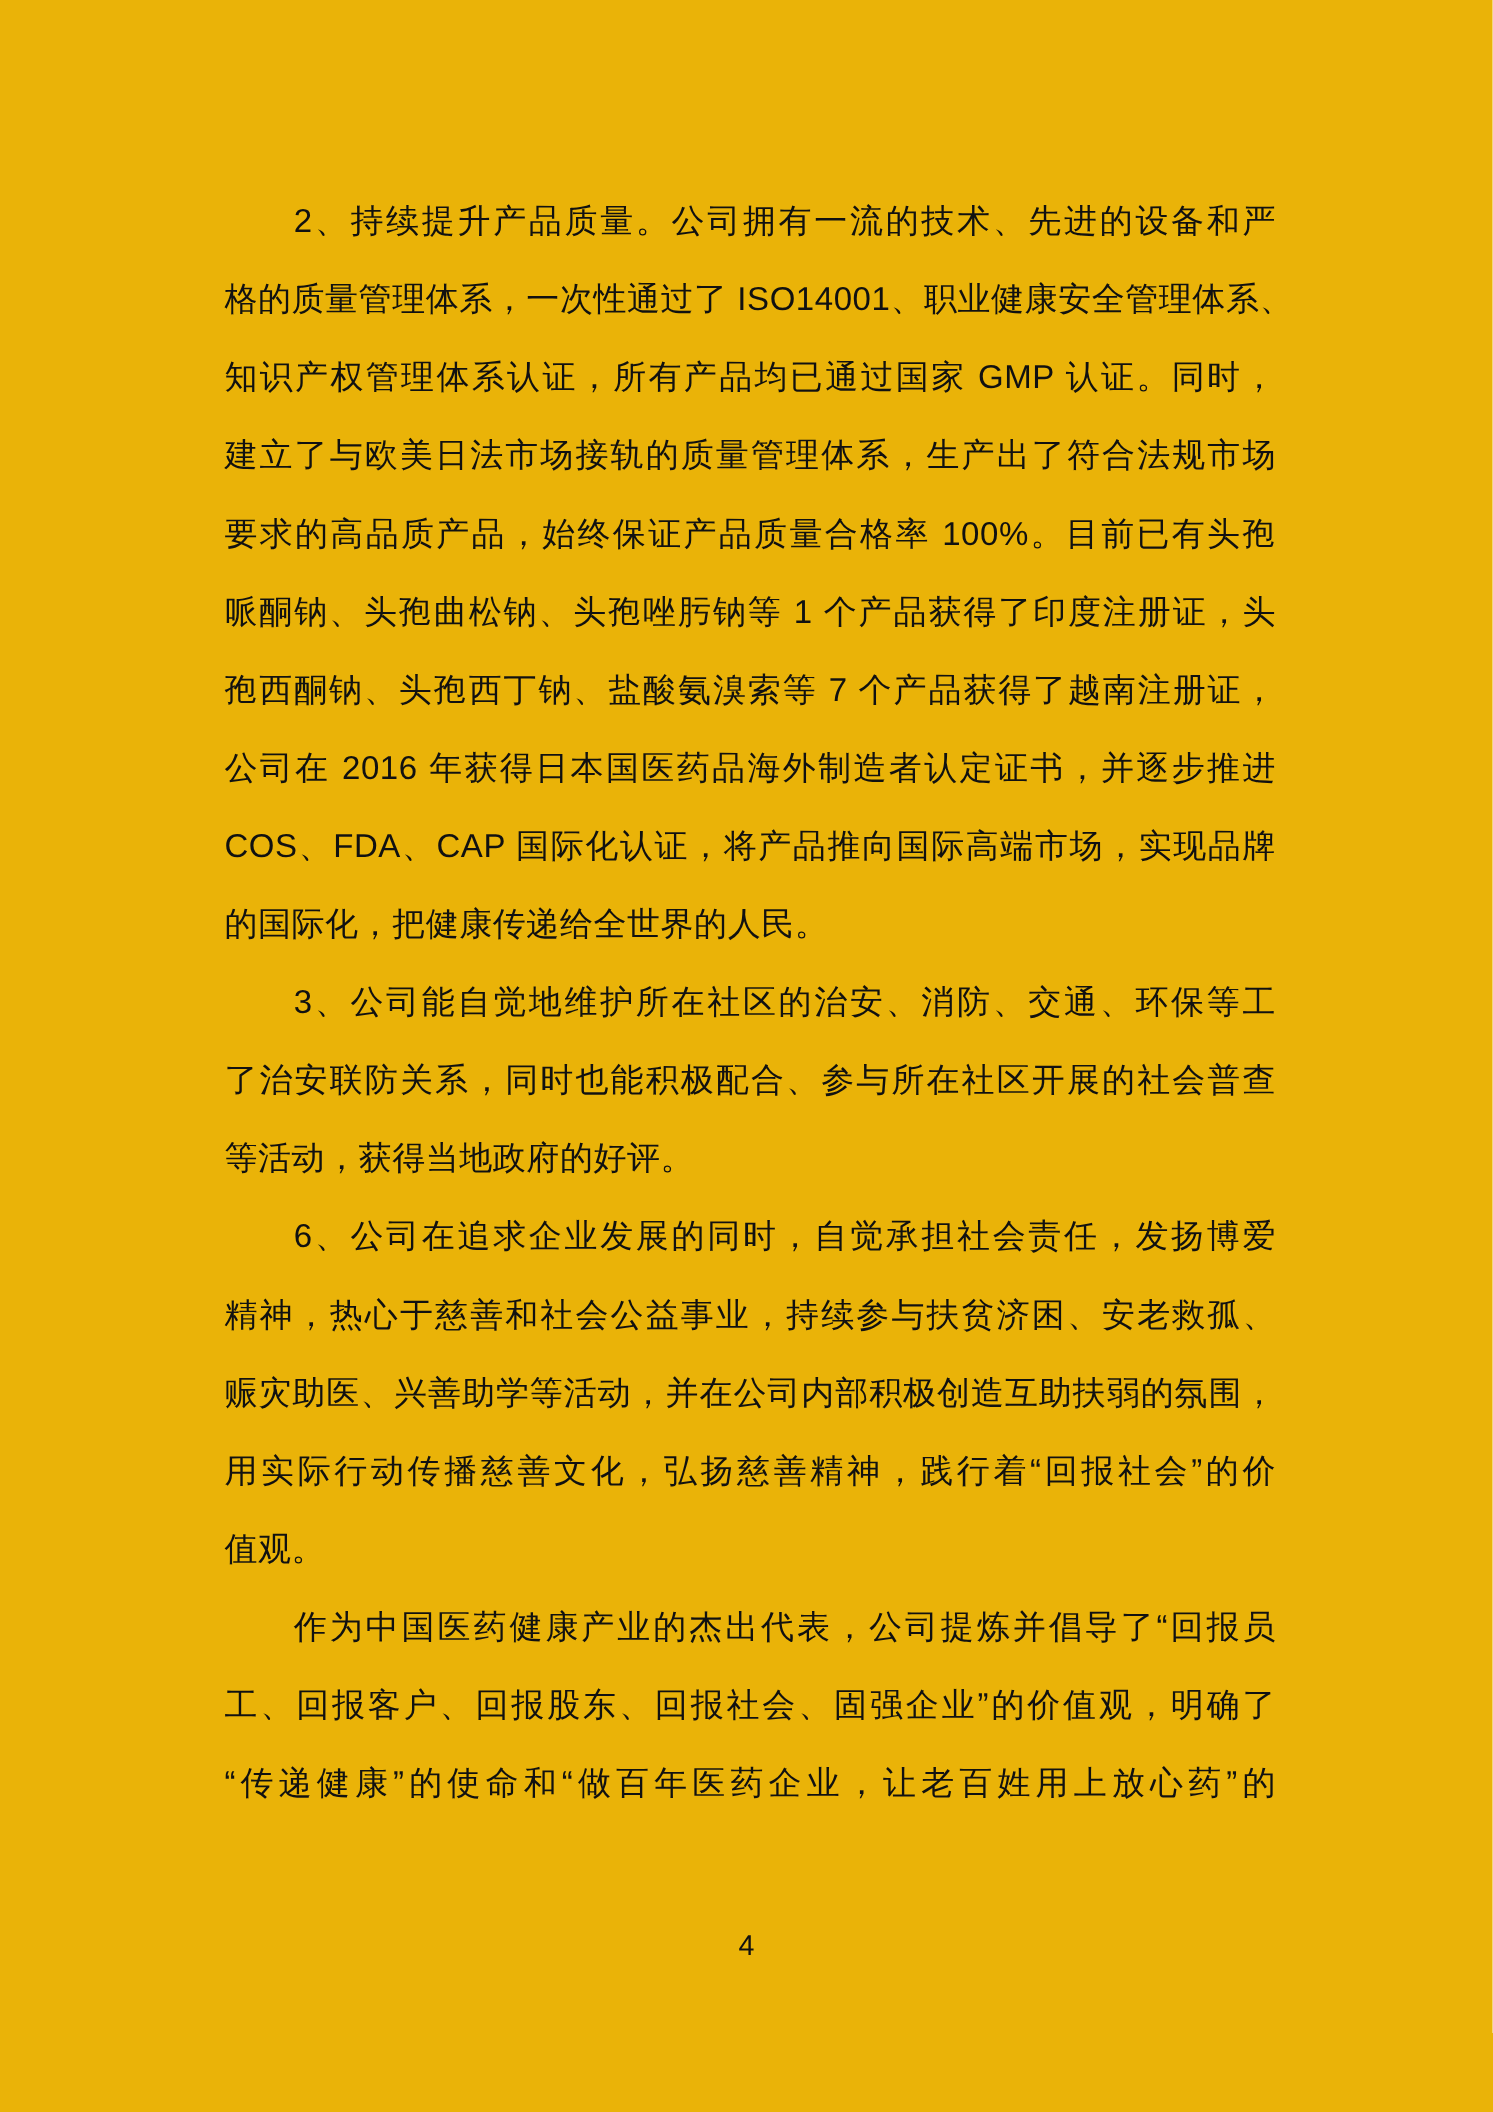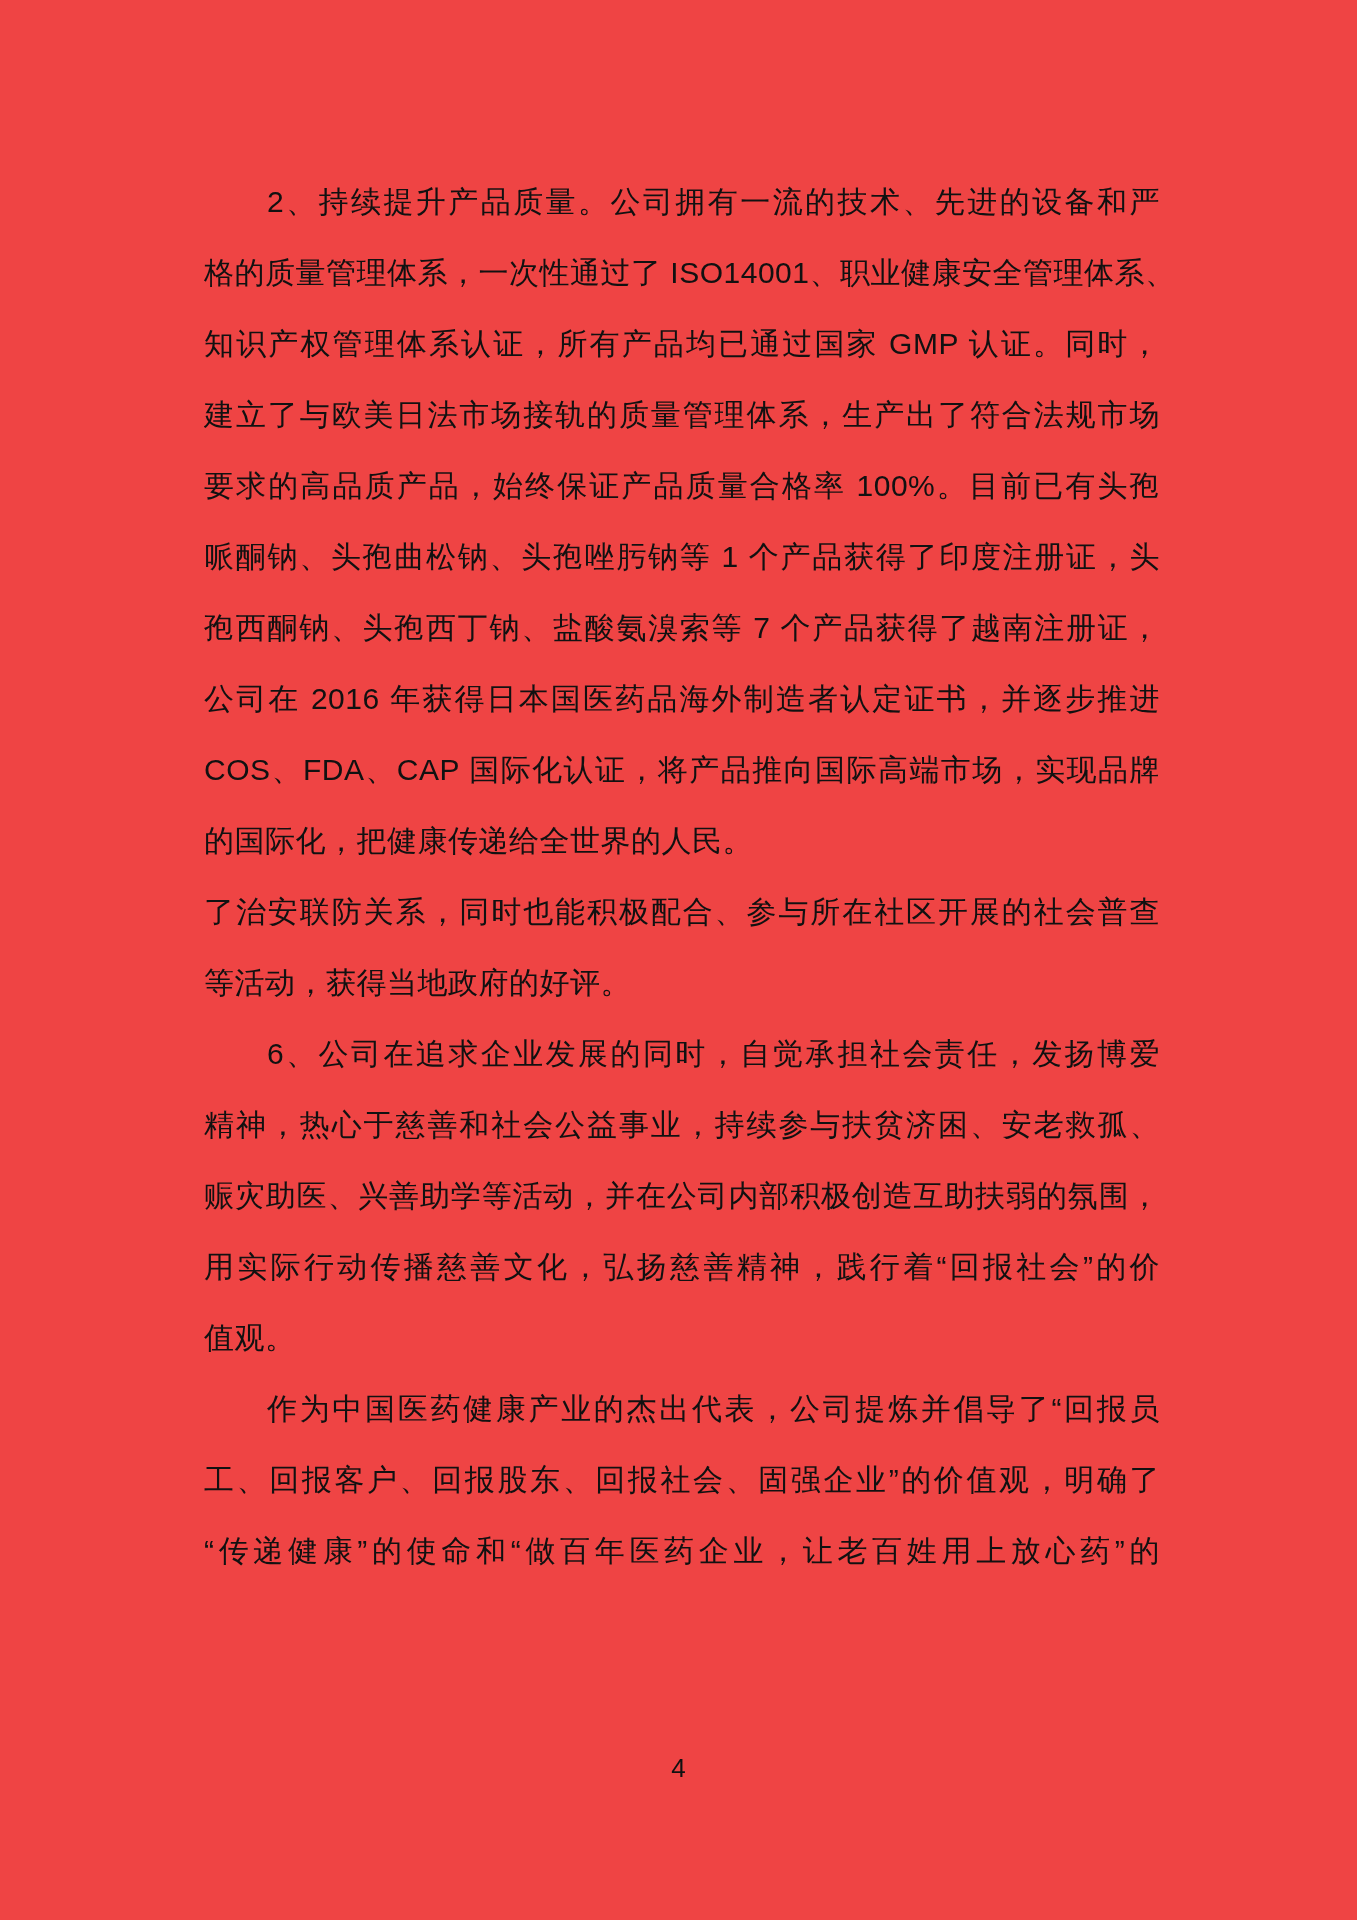--- a/index.html
+++ b/index.html
@@ -4,21 +4,21 @@
 <style>
   html, body {
     margin: 0;
     padding: 0;
     background: #ffffff;
   }
   .sheet {
     position: relative;
     width: 1357px;
     height: 1920px;
-    background: #ef4444;
+    background: #eab308;
     overflow: hidden;
     font-family: "Liberation Sans", "DejaVu Sans", sans-serif;
     color: #111111;
   }
   .text-block {
     position: absolute;
     left: 204px;
     right: 197px;
     top: 166px;
   }
@@ -58,20 +58,21 @@
     <div class="line indent">2、持续提升产品质量。公司拥有一流的技术、先进的设备和严</div>
     <div class="line">格的质量管理体系，一次性通过了 ISO14001、职业健康安全管理体系、</div>
     <div class="line">知识产权管理体系认证，所有产品均已通过国家 GMP 认证。同时，</div>
     <div class="line">建立了与欧美日法市场接轨的质量管理体系，生产出了符合法规市场</div>
     <div class="line">要求的高品质产品，始终保证产品质量合格率 100%。目前已有头孢</div>
     <div class="line">哌酮钠、头孢曲松钠、头孢唑肟钠等 1 个产品获得了印度注册证，头</div>
     <div class="line">孢西酮钠、头孢西丁钠、盐酸氨溴索等 7 个产品获得了越南注册证，</div>
     <div class="line">公司在 2016 年获得日本国医药品海外制造者认定证书，并逐步推进</div>
     <div class="line">COS、FDA、CAP 国际化认证，将产品推向国际高端市场，实现品牌</div>
     <div class="line para-end">的国际化，把健康传递给全世界的人民。</div>
+    <div class="line indent">3、公司能自觉地维护所在社区的治安、消防、交通、环保等工</div>
     <div class="line">了治安联防关系，同时也能积极配合、参与所在社区开展的社会普查</div>
     <div class="line para-end">等活动，获得当地政府的好评。</div>
     <div class="line indent">6、公司在追求企业发展的同时，自觉承担社会责任，发扬博爱</div>
     <div class="line">精神，热心于慈善和社会公益事业，持续参与扶贫济困、安老救孤、</div>
     <div class="line">赈灾助医、兴善助学等活动，并在公司内部积极创造互助扶弱的氛围，</div>
     <div class="line">用实际行动传播慈善文化，弘扬慈善精神，践行着“回报社会”的价</div>
     <div class="line para-end">值观。</div>
     <div class="line indent">作为中国医药健康产业的杰出代表，公司提炼并倡导了“回报员</div>
     <div class="line">工、回报客户、回报股东、回报社会、固强企业”的价值观，明确了</div>
     <div class="line">“传递健康”的使命和“做百年医药企业，让老百姓用上放心药”的</div>

